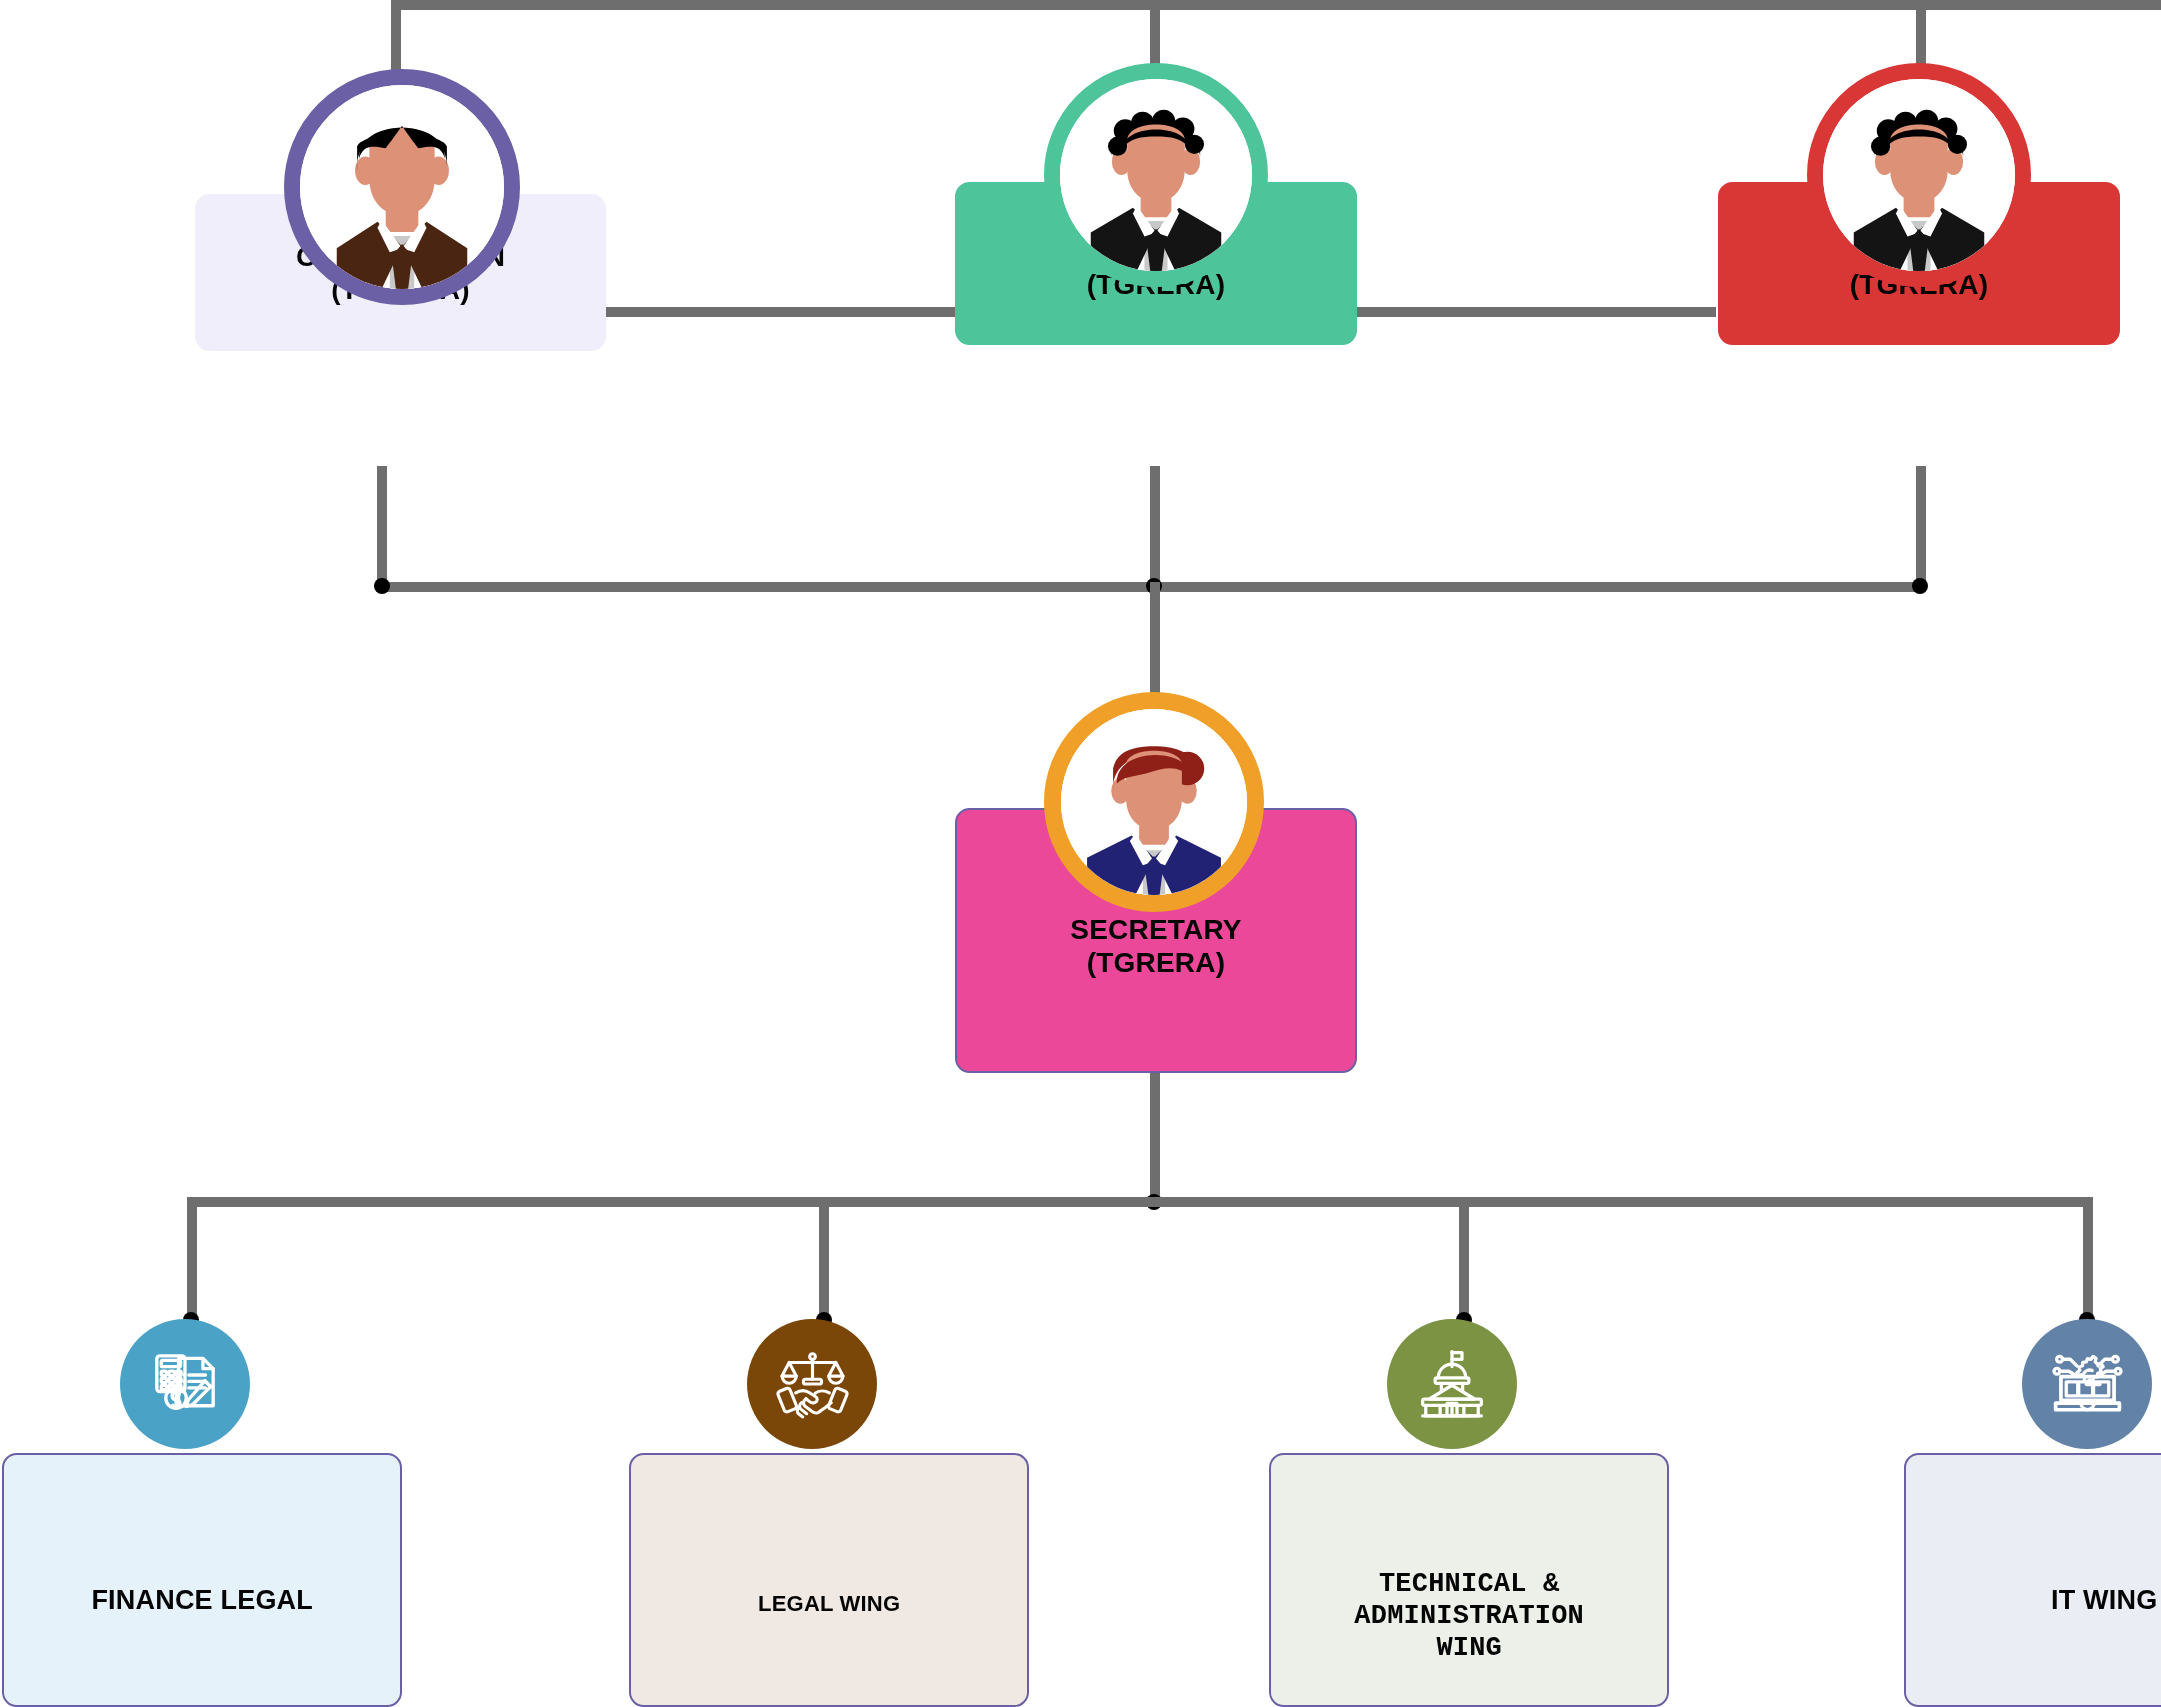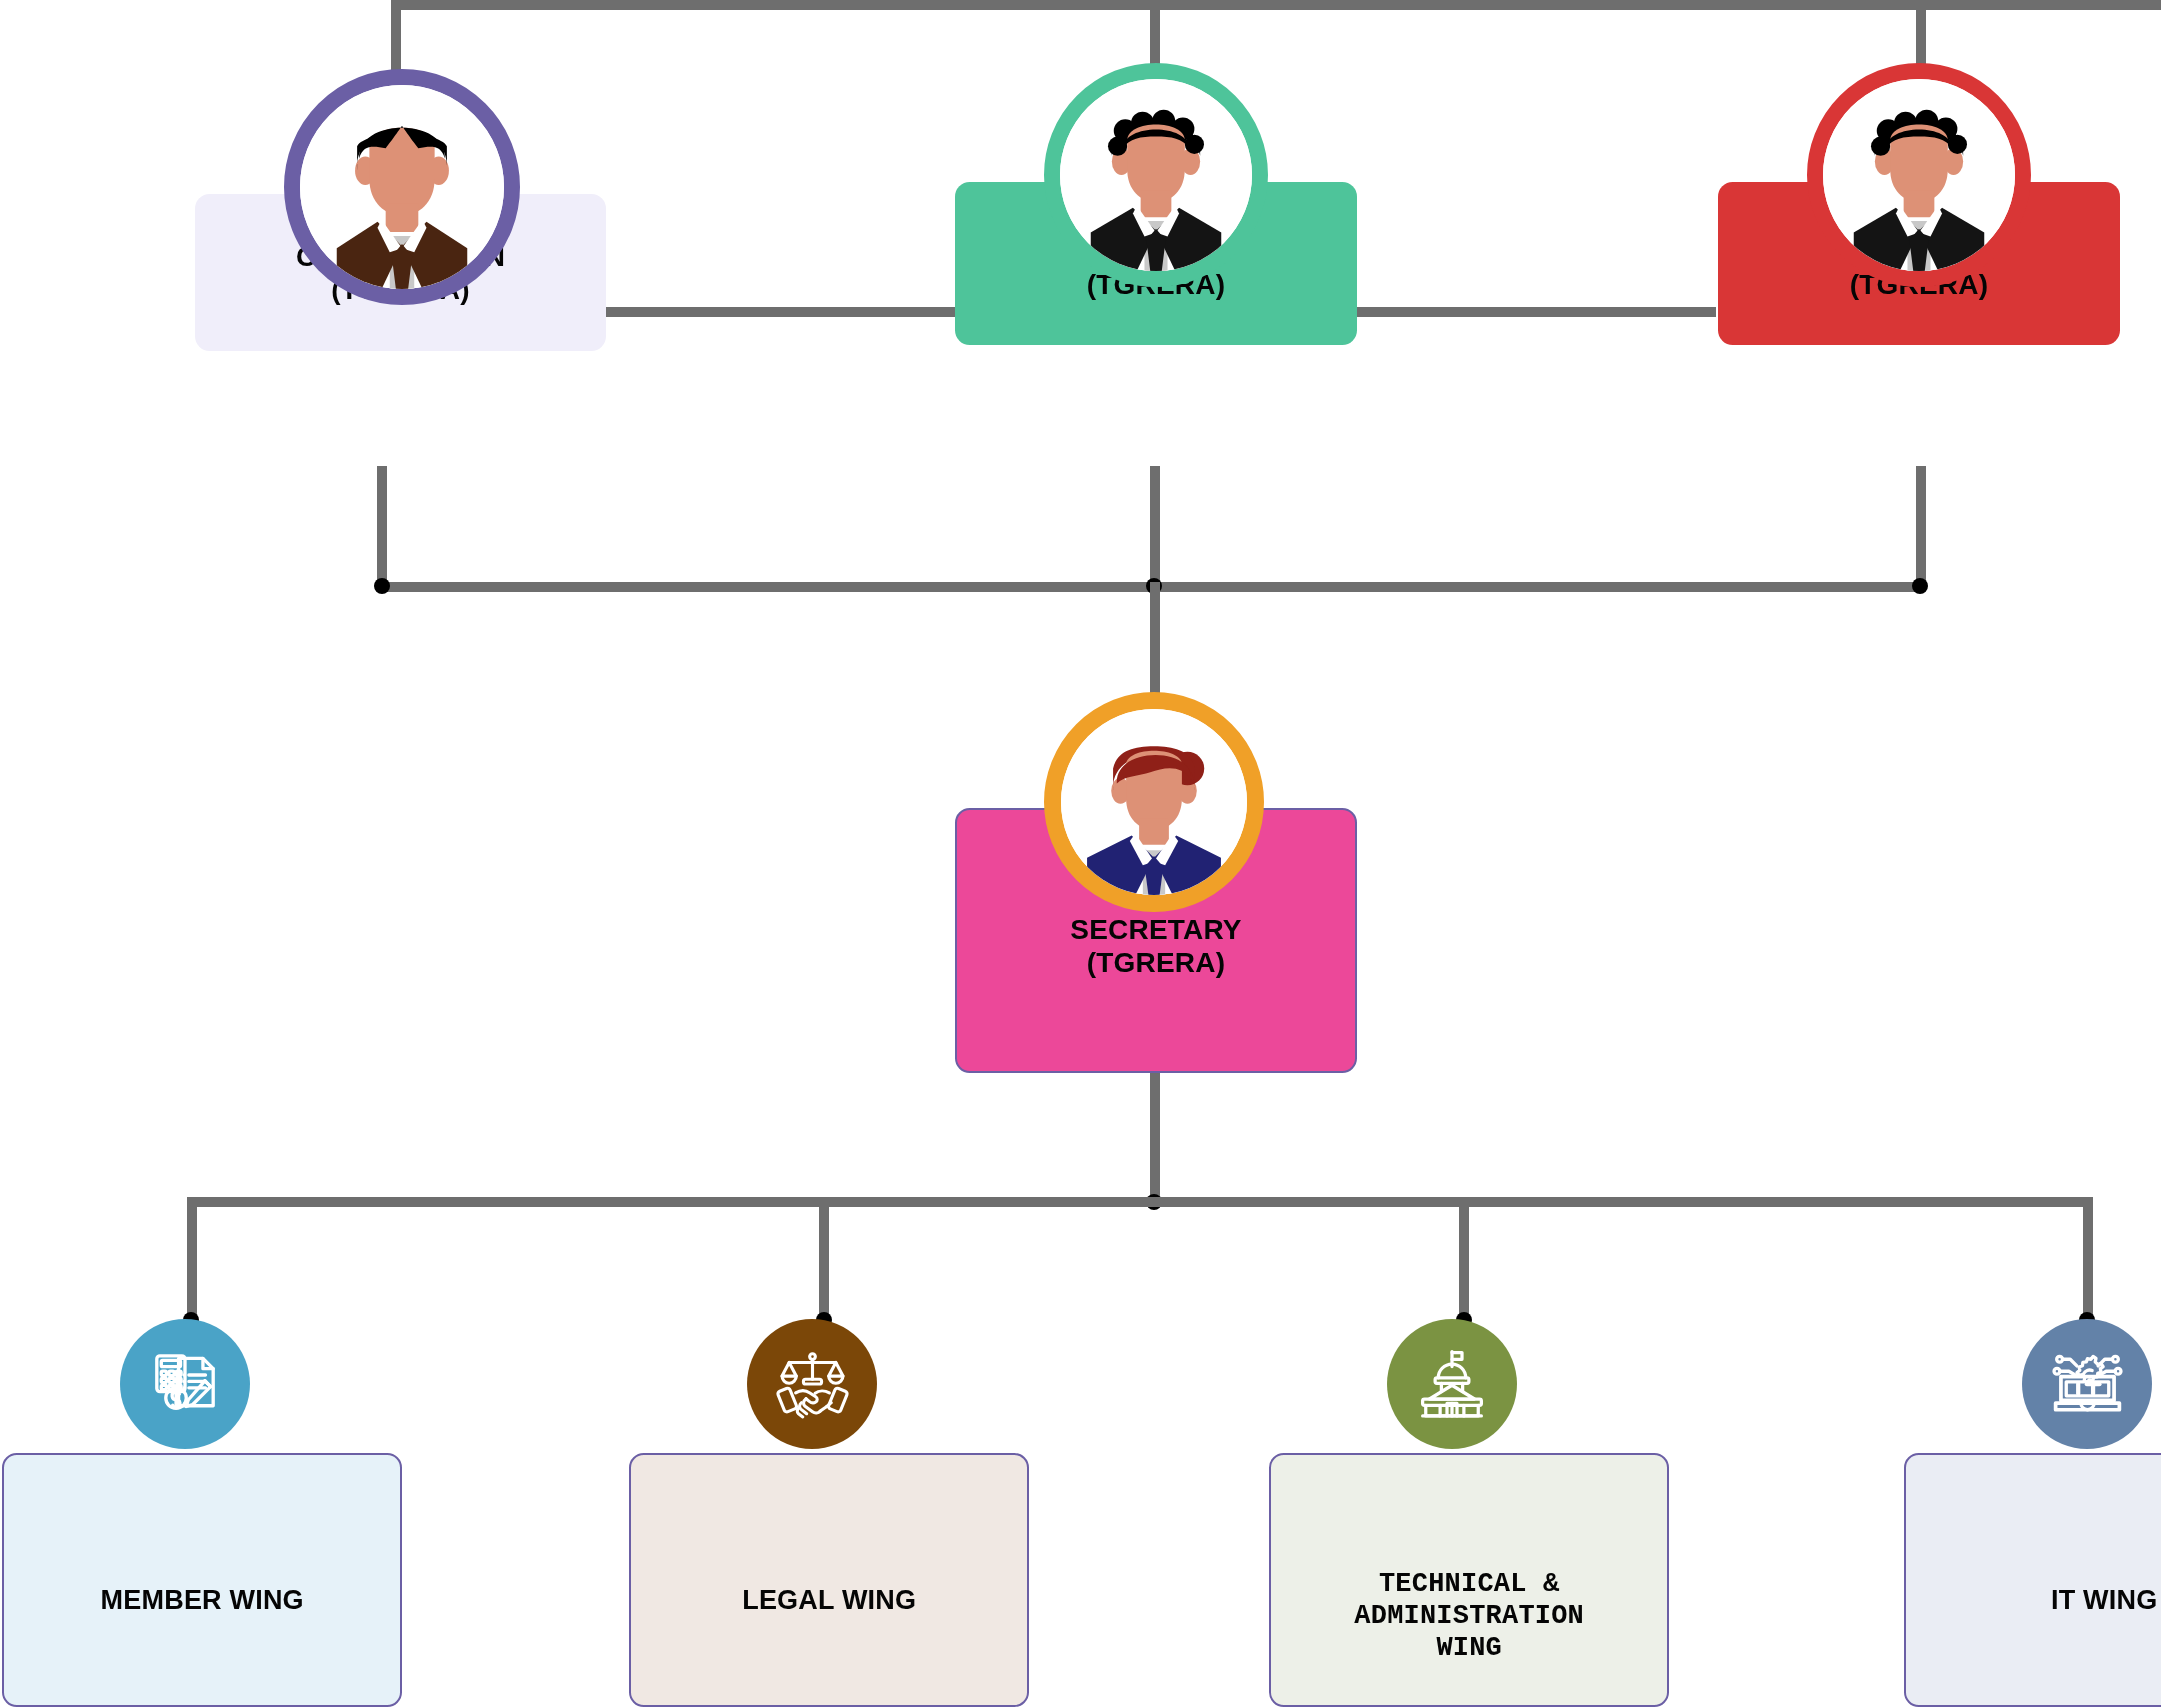--- a/index.html
+++ b/index.html
@@ -237,21 +237,21 @@
         <path d="M62 68 L50 80 L60 100 L86 100 L86 80 Z" fill="#212273"></path>
         <path d="M40 67 L50 82 L44 84 L37 71 Z" fill="#ffffff"></path>
         <path d="M60 67 L50 82 L56 84 L63 71 Z" fill="#ffffff"></path>
         <path d="M50 79 L55 85 L53 100 L47 100 L45 85 Z" fill="#212273"></path>
       </svg>
     </div>
   </div>
 
   <div class="node" style="left:0px; top:1319px; width:402px; height:388px;">
     <div class="card" style="left:2.2px; top:134px; width:400px; height:254px; background:#e6f2f9; border:2.6px solid #6b5fa5; padding-bottom:88px;">
-      <span class="card-label" style="font-size:27px;">MEMBER WING</span>
+      <span class="card-label" style="font-size:27px;">FINANCE LEGAL</span>
     </div>
     <div class="iconcircle" style="left:120px; top:0px; width:130px; height:130px; background:#4aa3c7;">
       <svg width="82" height="82" viewBox="0 0 64 64" fill="none" stroke="#ffffff" stroke-width="2.6" stroke-linecap="round" stroke-linejoin="round">
 
         <path d="M27 12 L46 12 L54 20 L54 49 L27 49 Z"></path>
         <path d="M46 12 L46 20 L54 20"></path>
         <path d="M35 25 L48 25 M35 30 L48 30 M35 35 L48 35"></path>
         <circle cx="31.5" cy="25" r="1.4" fill="#ffffff" stroke="none"></circle>
         <circle cx="31.5" cy="30" r="1.4" fill="#ffffff" stroke="none"></circle>
         <circle cx="31.5" cy="35" r="1.4" fill="#ffffff" stroke="none"></circle>
@@ -273,21 +273,21 @@
         <path d="M25 38.4 L25 48.6"></path>
 
         <path d="M47.5 29.5 L52 34 L38 48 L33 49.5 L34.5 44.5 Z"></path>
         <path d="M47.5 29.5 L52 34"></path>
       </svg>
     </div>
   </div>
 
   <div class="node" style="left:627px; top:1319px; width:402px; height:388px;">
     <div class="card" style="left:2.2px; top:134px; width:400px; height:254px; background:#f0e8e3; border:2.6px solid #6b5fa5; padding-bottom:88px;">
-      <span class="card-label" style="font-size:27px;">LEGAL WING</span>
+      <span class="card-label" style="font-size:22px;">LEGAL WING</span>
     </div>
     <div class="iconcircle" style="left:120px; top:0px; width:130px; height:130px; background:#7b4708;">
       <svg width="83" height="83" viewBox="0 0 64 64" fill="none" stroke="#ffffff" stroke-width="2.4" stroke-linecap="round" stroke-linejoin="round">
 
         <circle cx="32" cy="10.5" r="2.2"></circle>
         <path d="M32 12.8 L32 28"></path>
         <path d="M14 15 L50 15"></path>
         <path d="M14 15 L8.5 25.5 L19.5 25.5 Z"></path>
         <path d="M50 15 L44.5 25.5 L55.5 25.5 Z"></path>
         <path d="M8.5 25.5 a5.5 5.5 0 0 0 11 0"></path>

